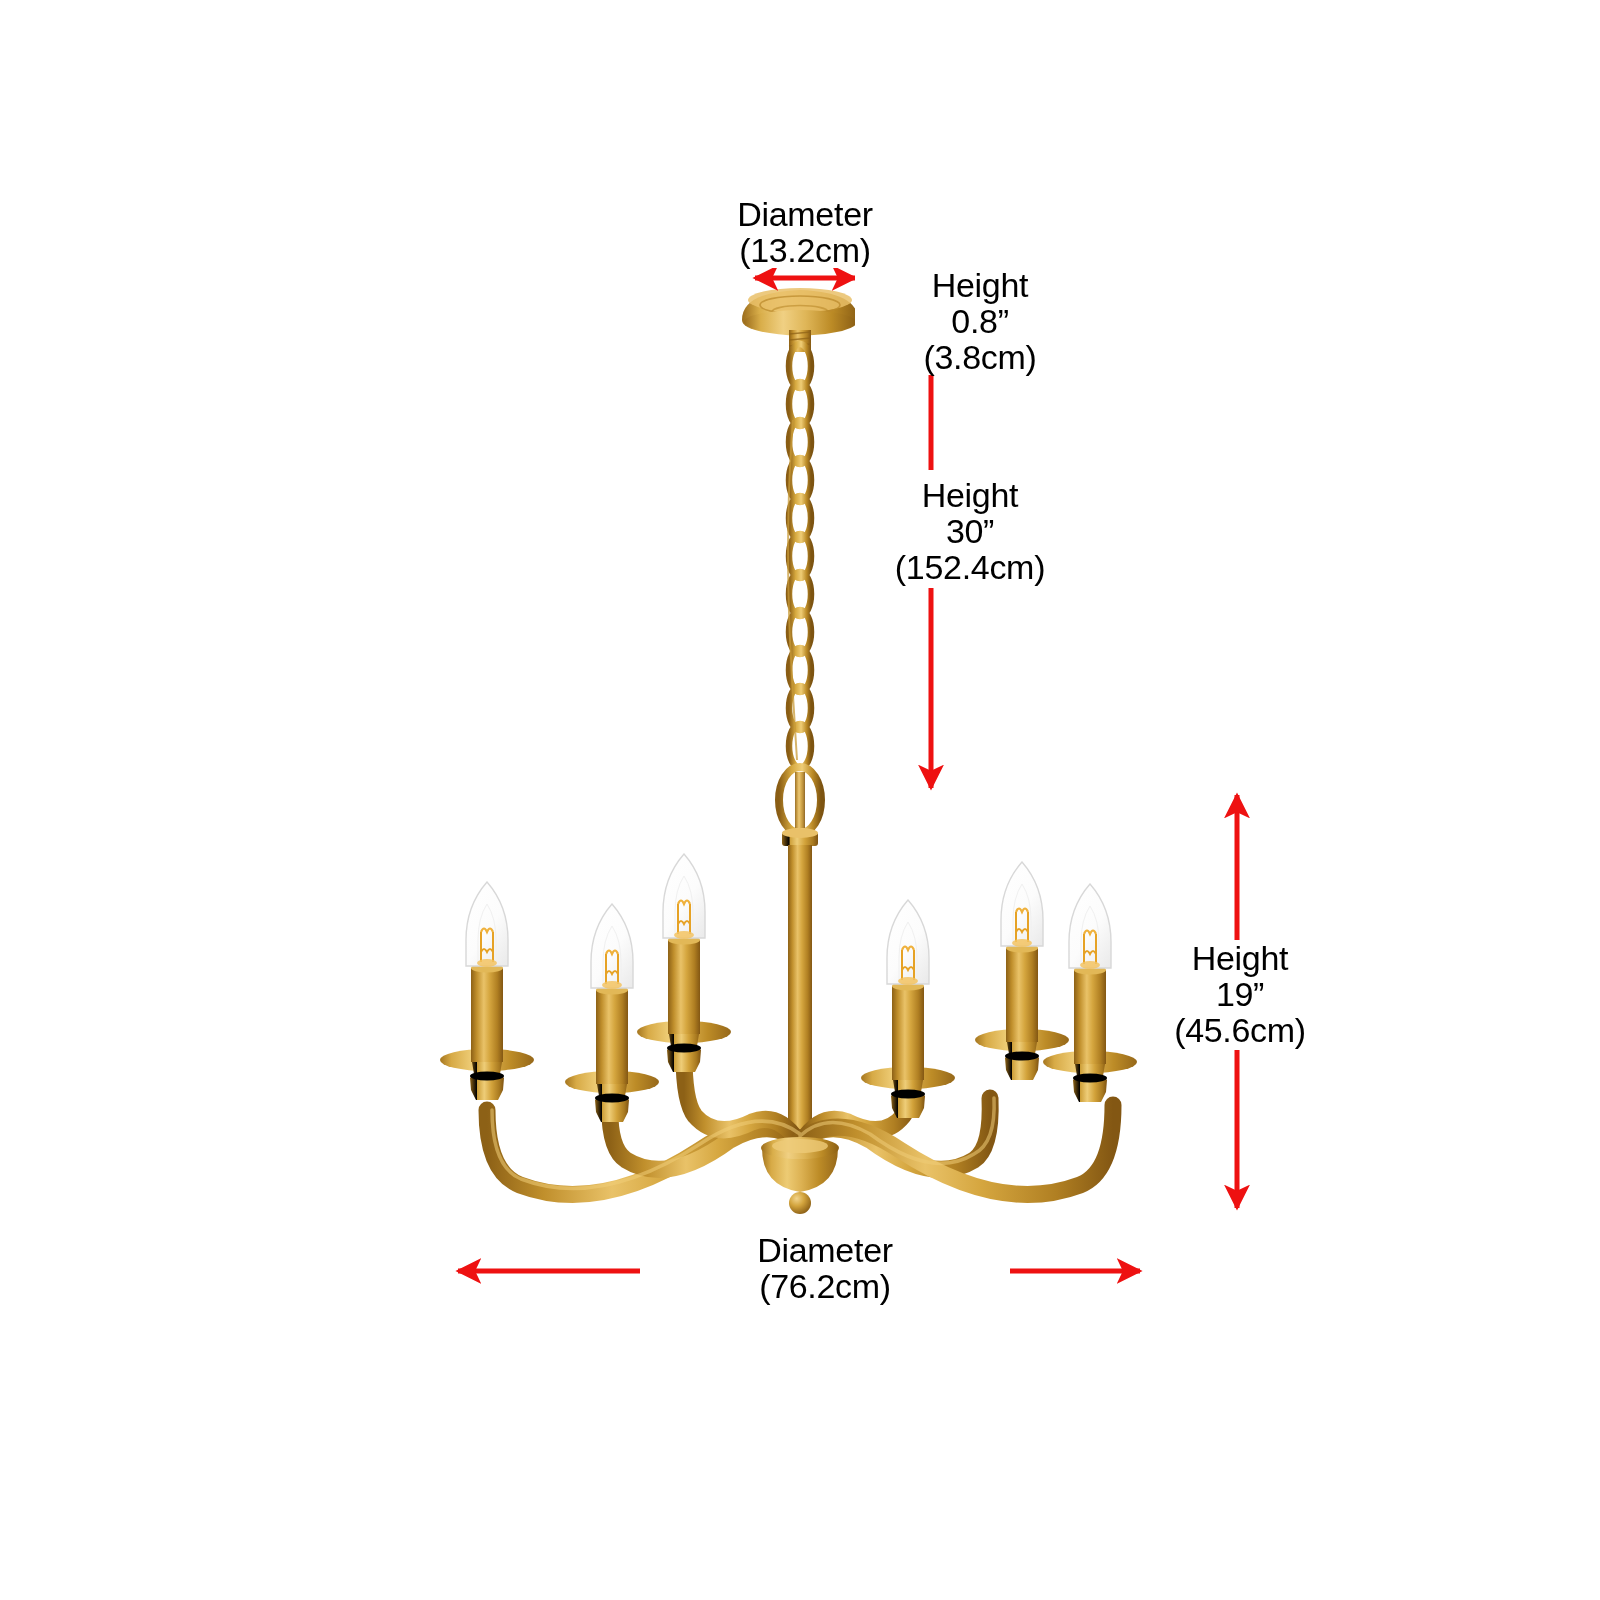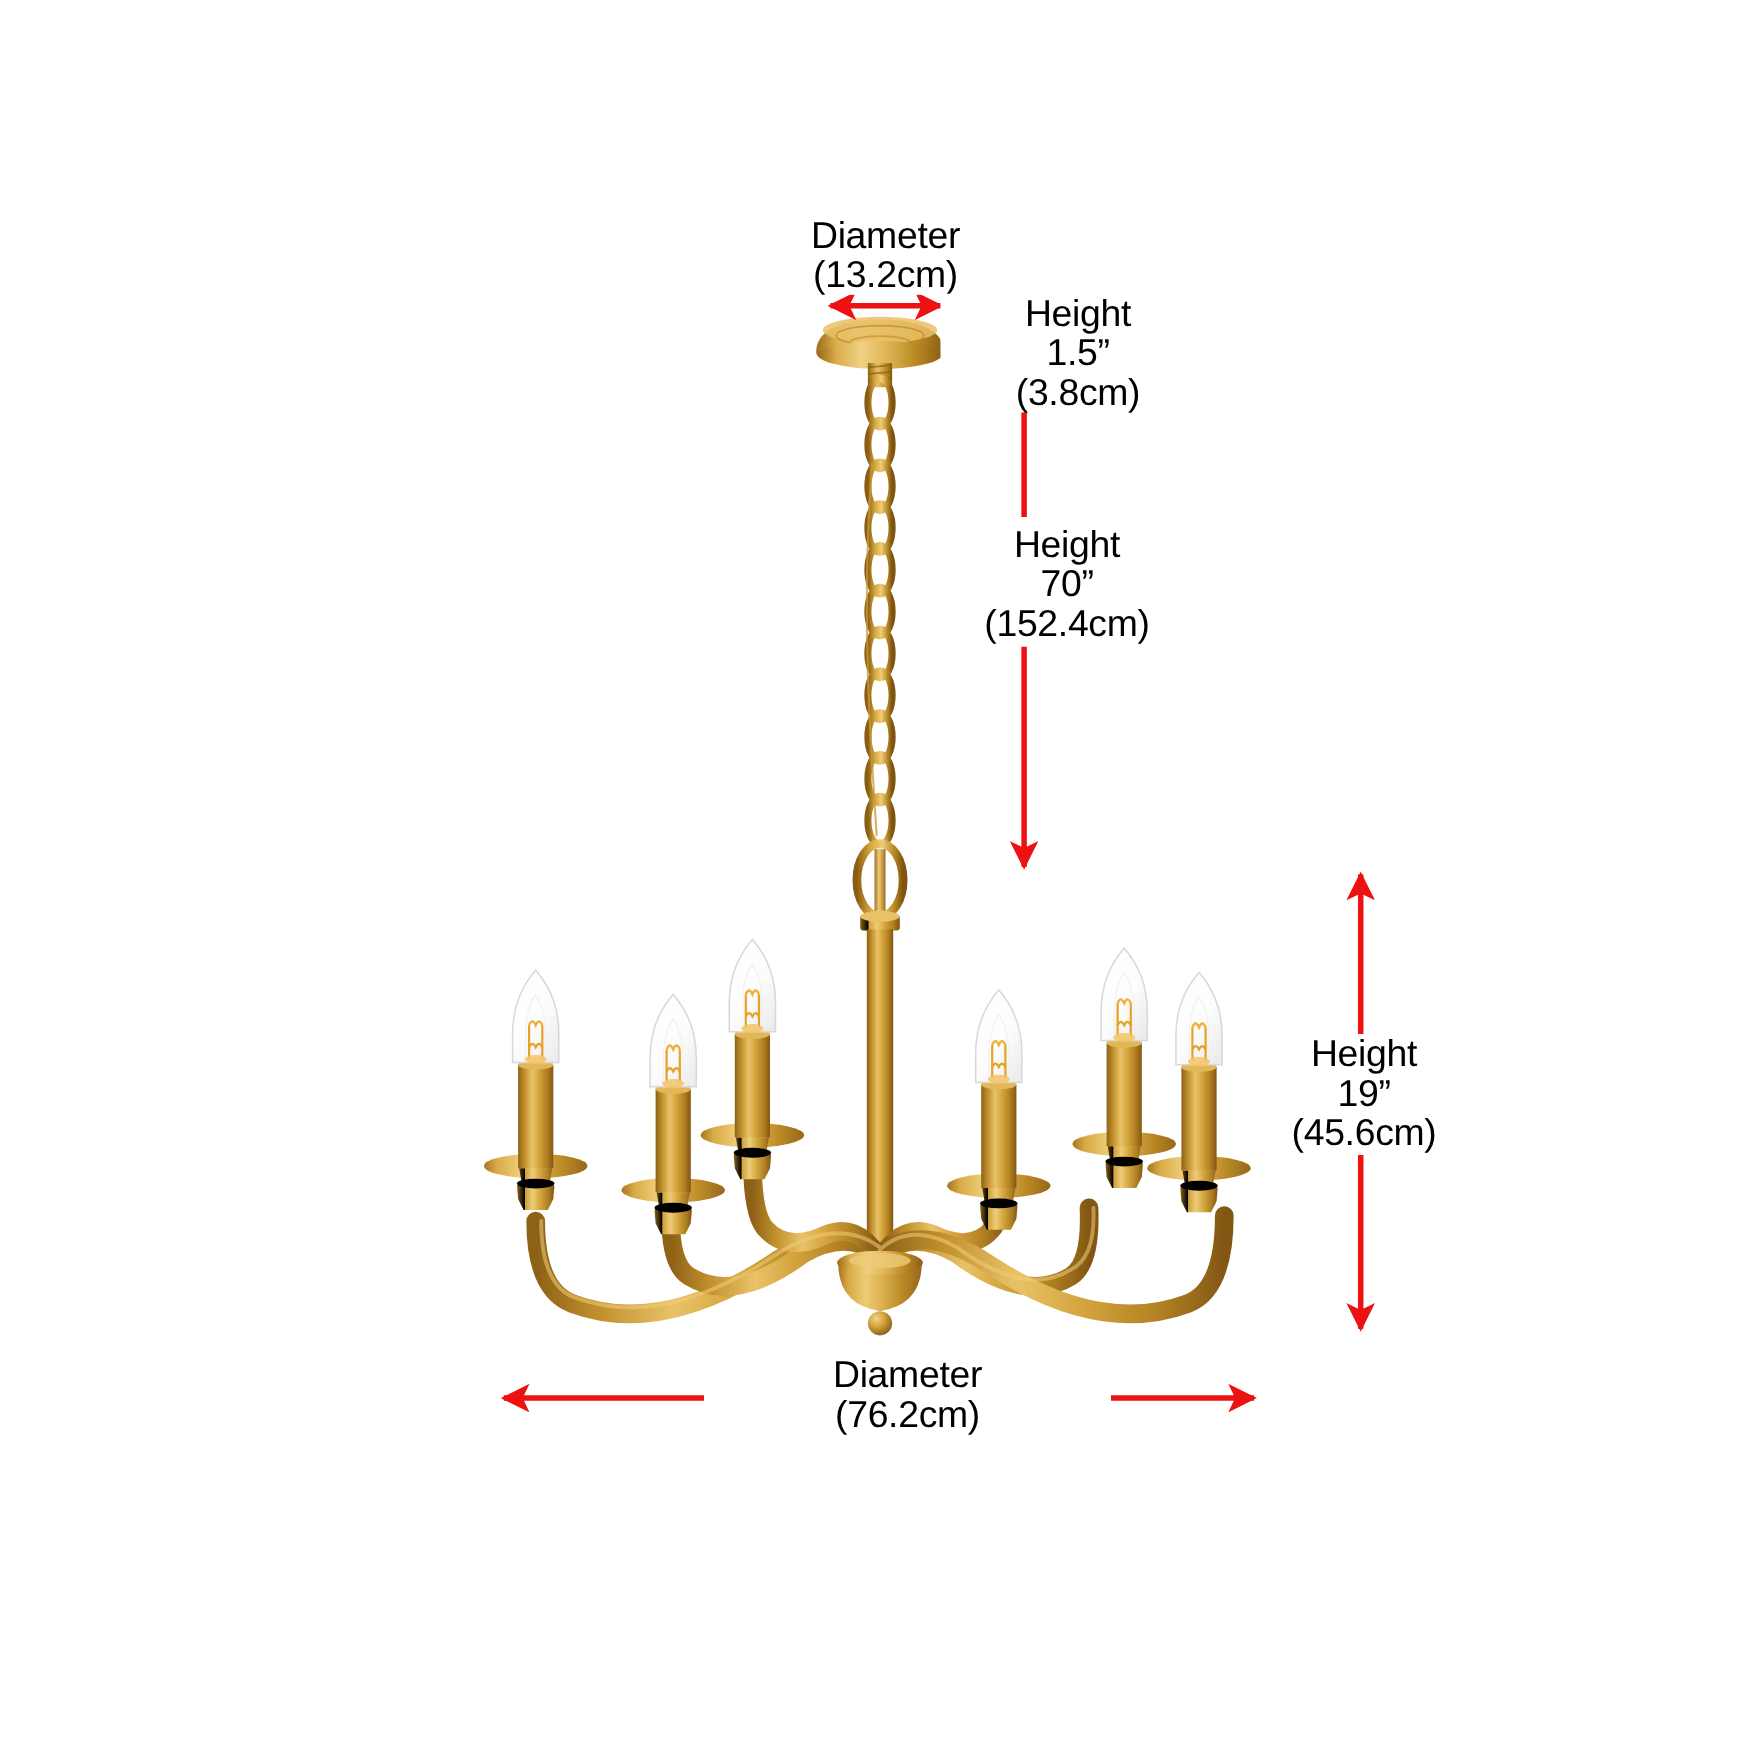--- a/index.html
+++ b/index.html
@@ -282,27 +282,27 @@
     </g>
   </svg>
 
   <div class="dim-label lbl-bg" id="label-top-diameter">
     <span class="ln">Diameter</span>
     <span class="ln">(13.2cm)</span>
   </div>
 
   <div class="dim-label lbl-bg" id="label-canopy-height">
     <span class="ln">Height</span>
-    <span class="ln">1.5”</span>
+    <span class="ln">0.8”</span>
     <span class="ln">(3.8cm)</span>
   </div>
 
   <div class="dim-label lbl-bg" id="label-overall-height">
     <span class="ln">Height</span>
-    <span class="ln">70”</span>
+    <span class="ln">30”</span>
     <span class="ln">(152.4cm)</span>
   </div>
 
   <div class="dim-label lbl-bg" id="label-fixture-height">
     <span class="ln">Height</span>
     <span class="ln">19”</span>
     <span class="ln">(45.6cm)</span>
   </div>
 
   <div class="dim-label lbl-bg" id="label-bottom-diameter">

